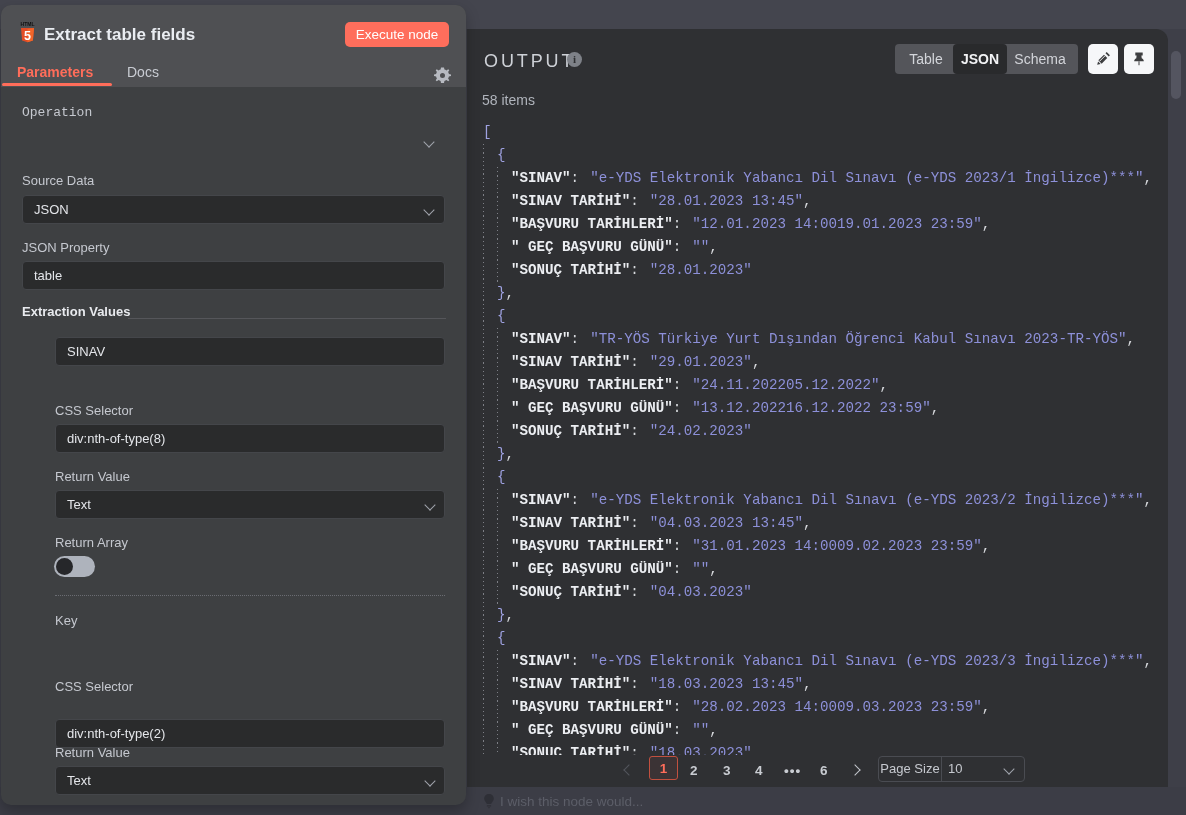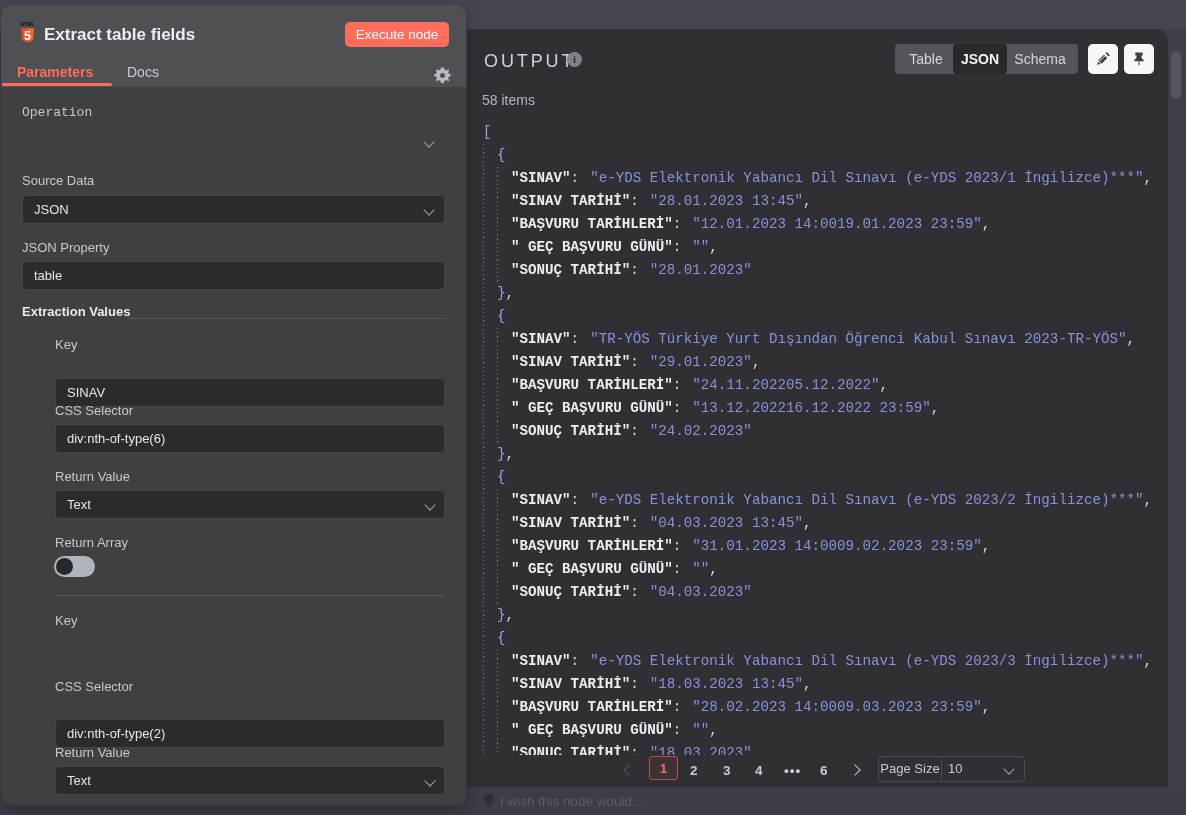--- a/index.html
+++ b/index.html
@@ -168,24 +168,24 @@
   <div class="inp" style="left:21px; top:190px; width:423px;">JSON</div>
   <div class="chev" style="left:424px; top:201px;"></div>
 
   <div class="label" style="left:21px; top:235px;">JSON Property</div>
   <div class="inp" style="left:21px; top:256px; width:423px;">table</div>
 
   <div class="sect">Extraction Values</div>
   <div class="sectline"></div>
 
   <div class="label" style="left:54px; top:332px;">Key</div>
-  <div class="inp" style="left:54px; top:373px; width:390px;">SINAV</div>
+  <div class="inp" style="left:54px; top:332px; width:390px;">SINAV</div>
 
   <div class="label" style="left:54px; top:398px;">CSS Selector</div>
-  <div class="inp" style="left:54px; top:419px; width:390px;">div:nth-of-type(6)</div>
+  <div class="inp" style="left:54px; top:419px; width:390px;">div:nth-of-type(8)</div>
 
   <div class="label" style="left:54px; top:464px;">Return Value</div>
   <div class="inp" style="left:54px; top:485px; width:390px;">Text</div>
   <div class="chev" style="left:425px; top:496px;"></div>
 
   <div class="label" style="left:54px; top:530px;">Return Array</div>
   <div class="toggle">
       <div class="knob"></div>
     </div>
 

